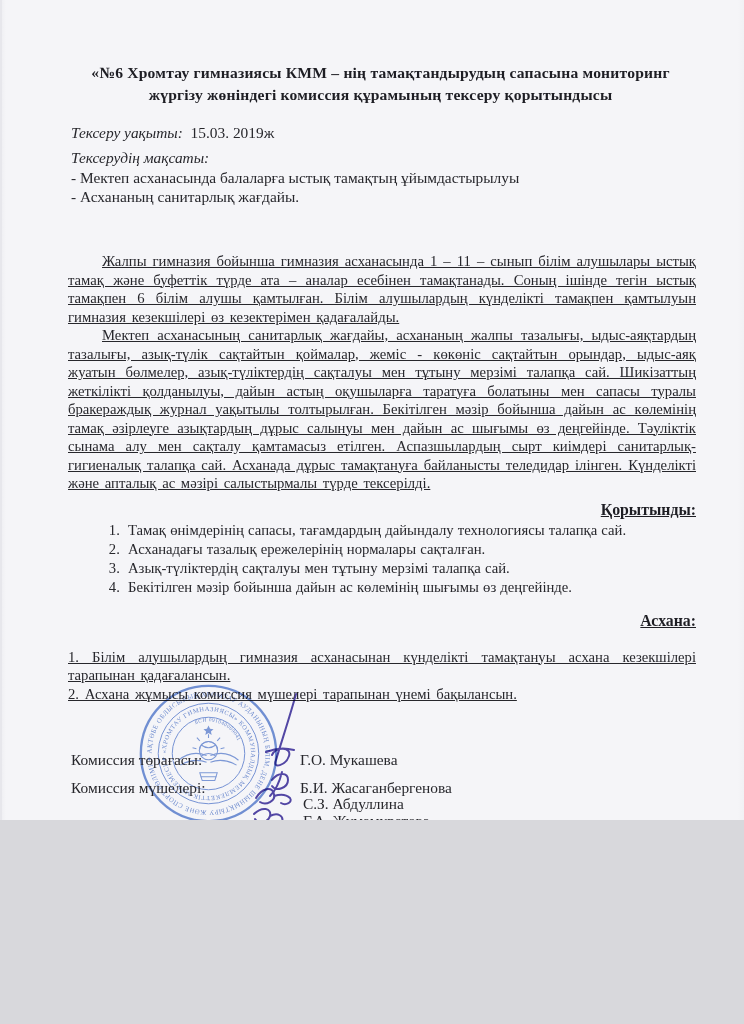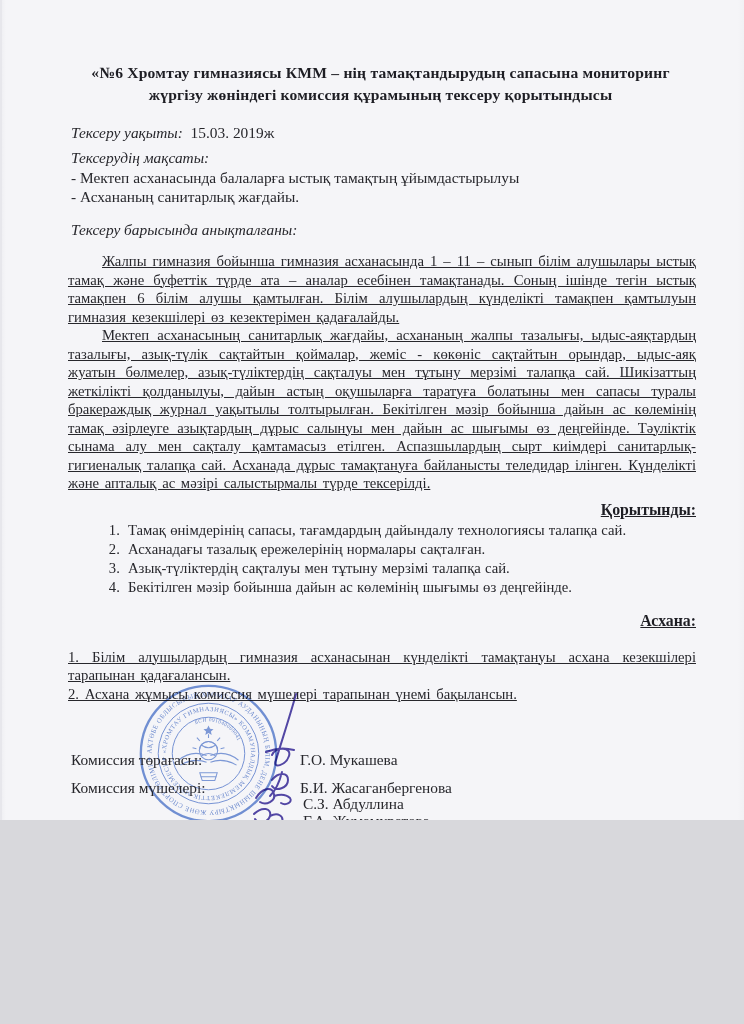--- a/index.html
+++ b/index.html
@@ -71,21 +71,20 @@
 
   <div class="abs meta-line check-time">
     <span class="italic">Тексеру  уақыты:</span>&nbsp;
     <span>15.03. 2019ж</span>
   </div>
 
   <div class="abs meta-line italic purpose-label">Тексерудің мақсаты:</div>
   <div class="abs meta-line purpose-1">- Мектеп асханасында  балаларға  ыстық тамақтың  ұйымдастырылуы</div>
   <div class="abs meta-line purpose-2">- Асхананың санитарлық жағдайы.</div>
 
-  <div class="abs meta-line italic findings-label">Тексеру барысында  анықталғаны:</div>
 
   <div class="abs bodyflow">
     <p>Жалпы  гимназия бойынша  гимназия  асханасында  1 – 11 – сынып  білім алушылары  ыстық тамақ және  буфеттік  түрде  ата – аналар  есебінен  тамақтанады. Соның  ішінде  тегін ыстық тамақпен  6 білім  алушы  қамтылған. Білім  алушылардың күнделікті  тамақпен қамтылуын  гимназия  кезекшілері  өз кезектерімен  қадағалайды.</p>
     <p>Мектеп  асханасының  санитарлық  жағдайы,  асхананың  жалпы  тазалығы,  ыдыс-аяқтардың  тазалығы,  азық-түлік  сақтайтын  қоймалар,  жеміс - көкөніс  сақтайтын  орындар, ыдыс-аяқ  жуатын  бөлмелер,  азық-түліктердің  сақталуы  мен  тұтыну  мерзімі  талапқа  сай. Шикізаттың  жеткілікті  қолданылуы,  дайын  астың  оқушыларға  таратуға  болатыны  мен сапасы  туралы  бракераждық  журнал  уақытылы  толтырылған.  Бекітілген  мәзір бойынша  дайын ас көлемінің  тамақ  әзірлеуге  азықтардың  дұрыс  салынуы  мен  дайын ас шығымы  өз  деңгейінде.  Тәуліктік  сынама  алу  мен  сақталу  қамтамасыз  етілген. Аспазшылардың  сырт  киімдері  санитарлық-гигиеналық  талапқа  сай.  Асханада  дұрыс тамақтануға  байланысты  теледидар  ілінген.  Күнделікті  және  апталық  ас  мәзірі салыстырмалы түрде тексерілді.</p>
 
     <p class="heading concl">Қорытынды:</p>
     <ol class="concl-list">
       <li>Тамақ өнімдерінің сапасы, тағамдардың дайындалу технологиясы талапқа сай.</li>
       <li>Асханадағы тазалық ережелерінің нормалары сақталған.</li>
       <li>Азық-түліктердің сақталуы мен тұтыну мерзімі талапқа сай.</li>

